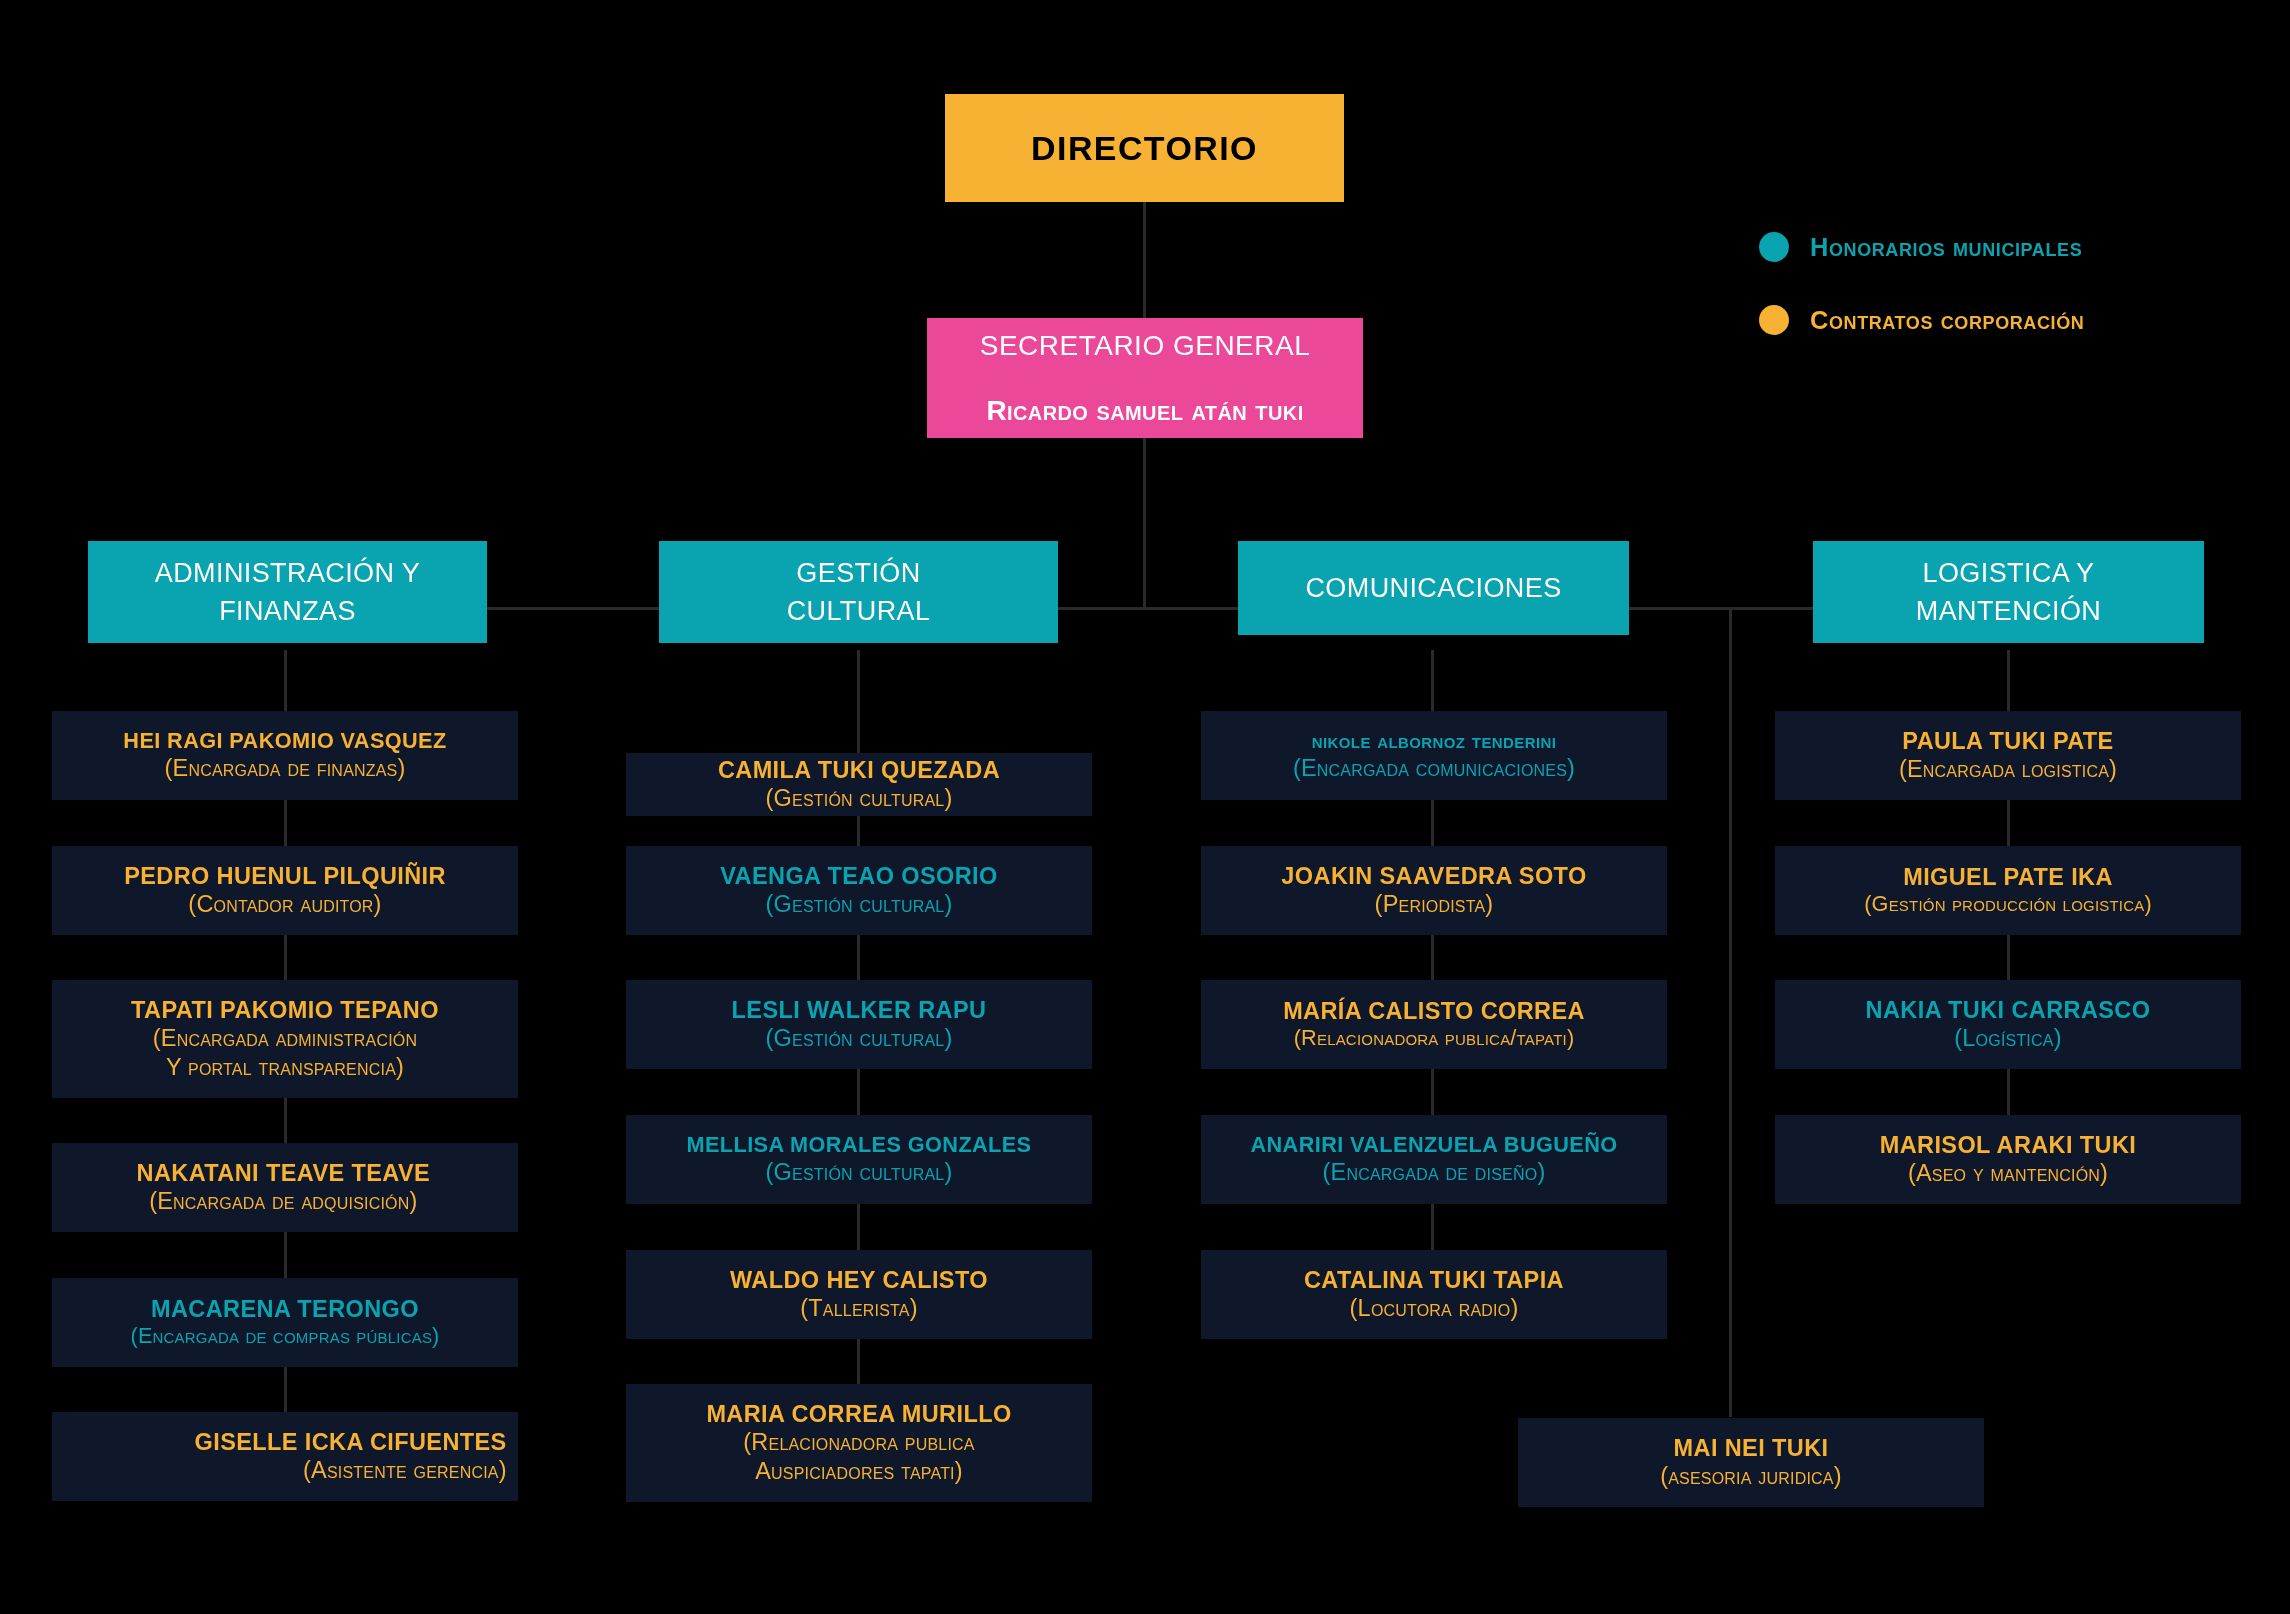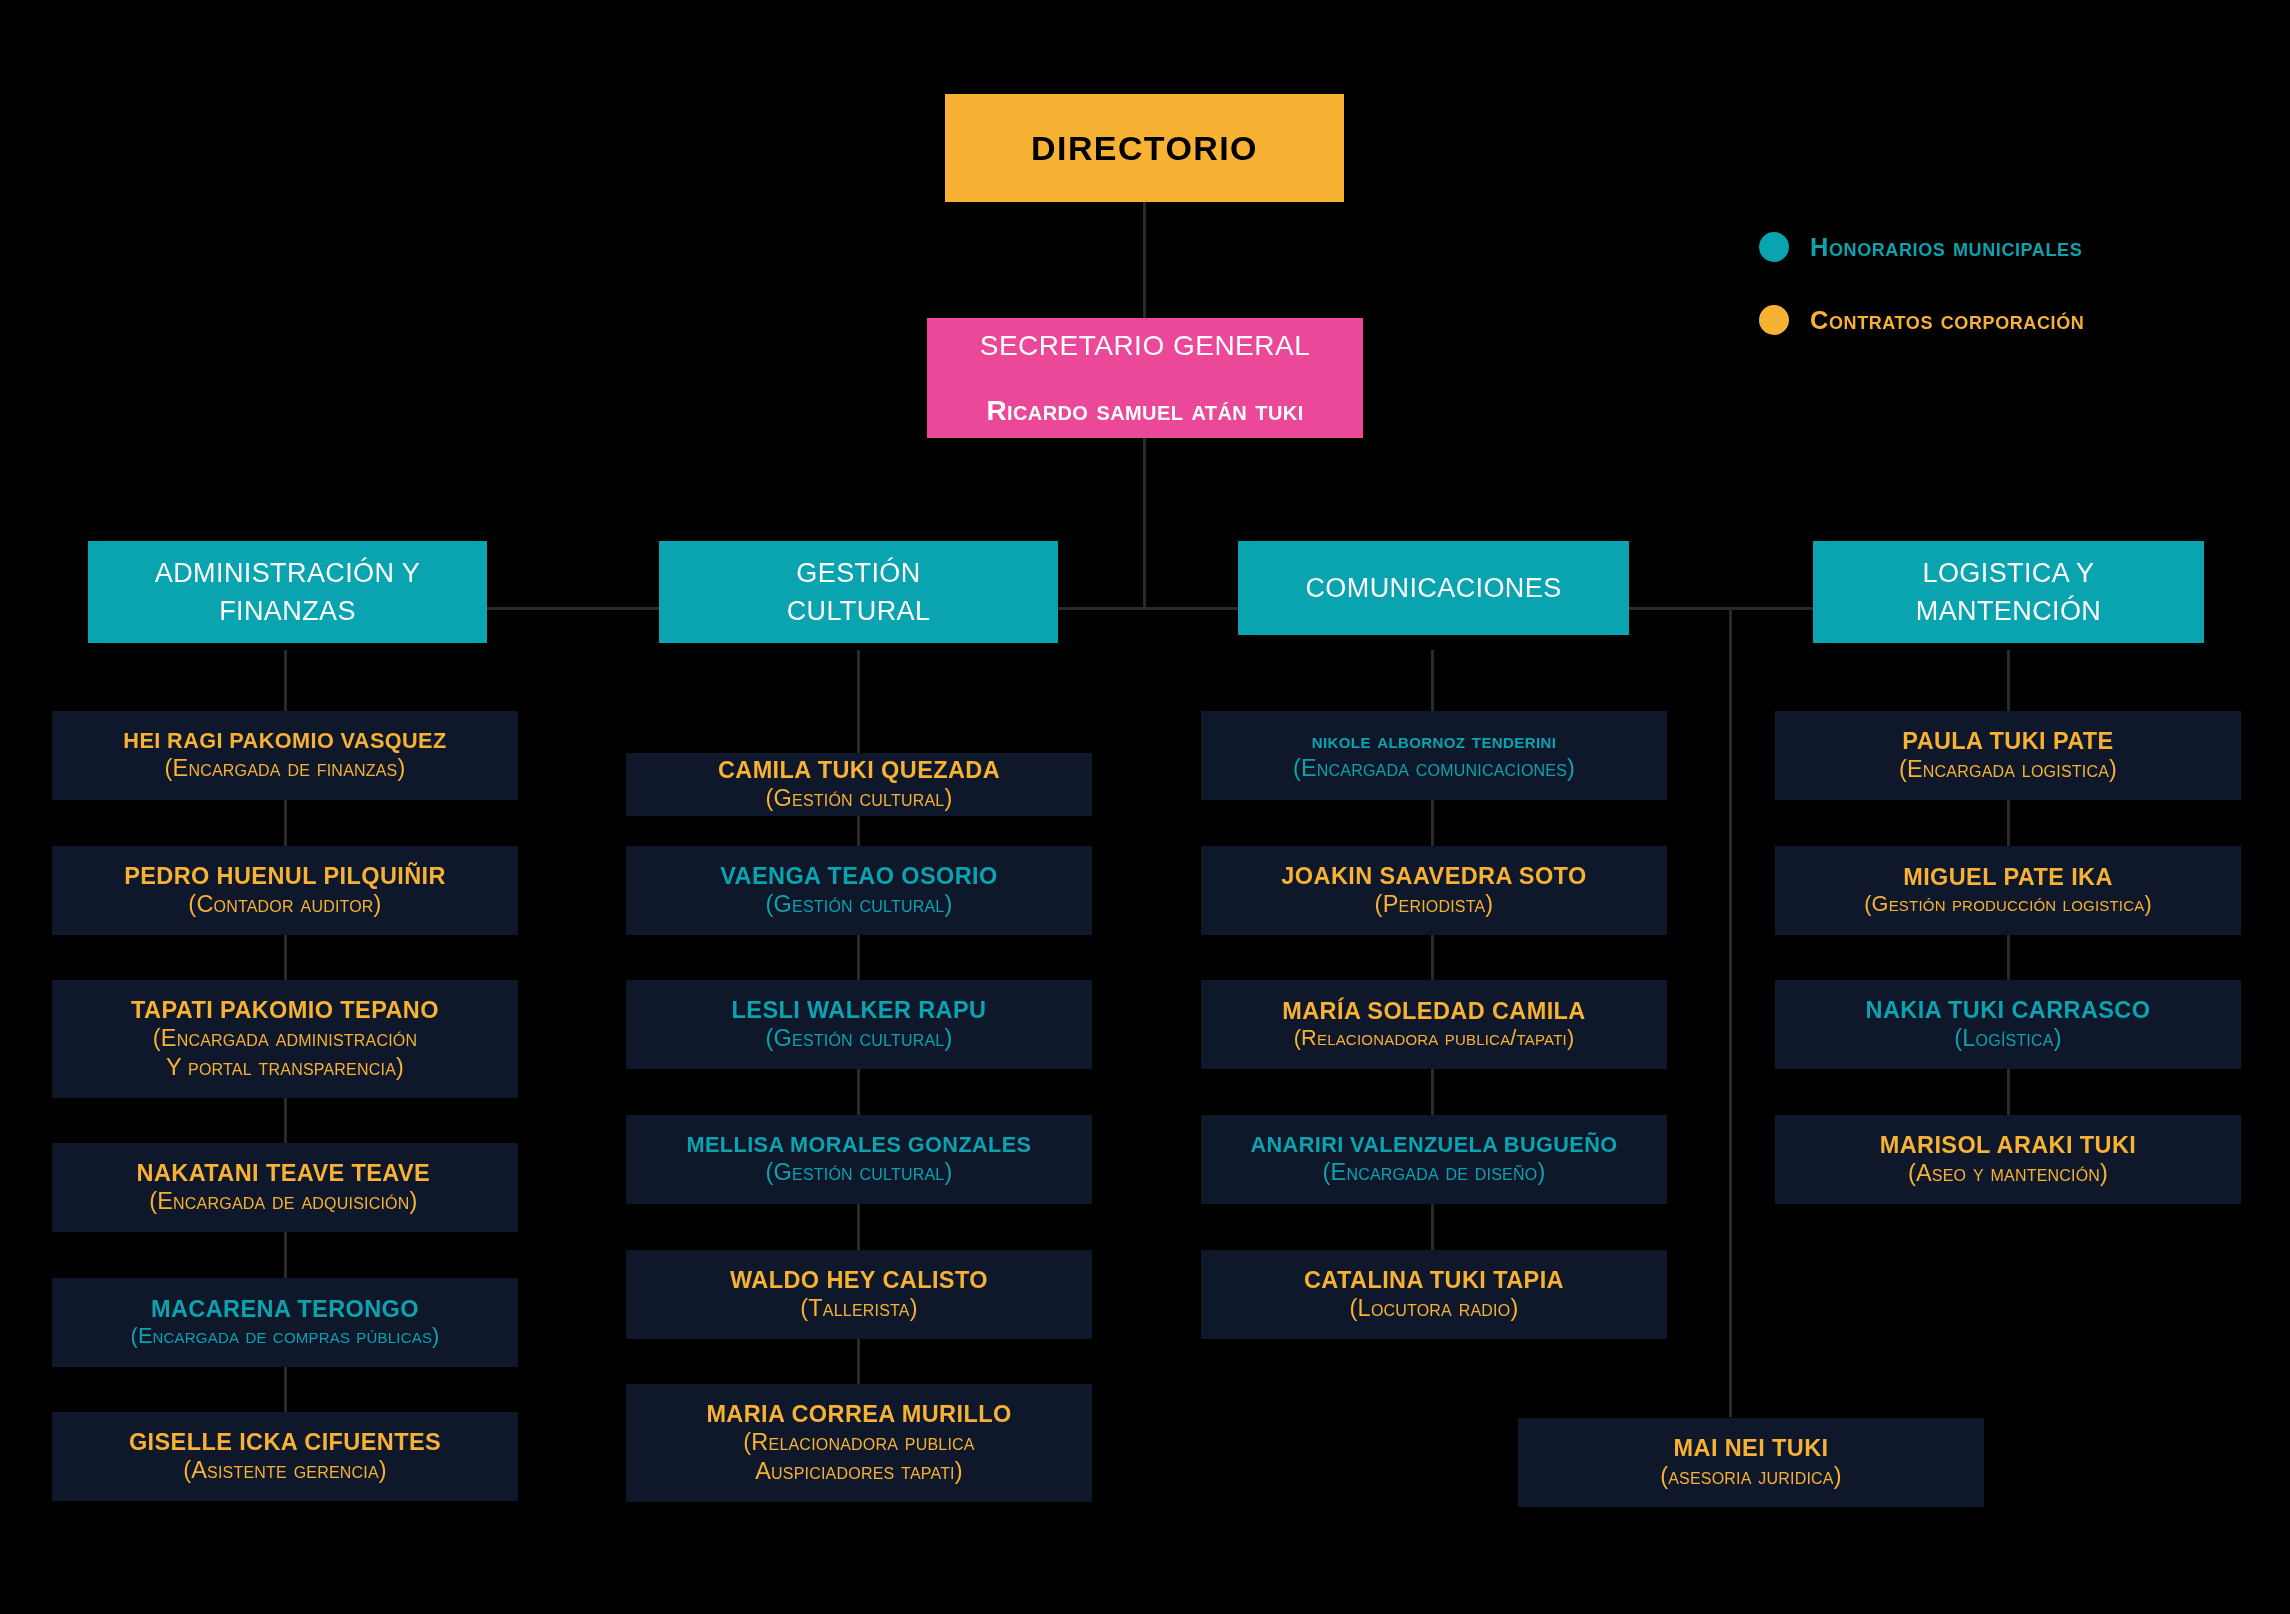--- a/index.html
+++ b/index.html
@@ -212,21 +212,21 @@
         <span class="p-role">
           <span class="p-role-line" style="display: block;">(Encargada de Adquisición)</span>
         </span>
       </div>
       <div class="box box-person ctype-municipal" style="left: 52px; top: 1278px; width: 466px; height: 89px;">
         <span class="p-name">MACARENA TERONGO</span>
         <span class="p-role">
           <span class="p-role-line" style="display: block; font-size: 21.7px;">(Encargada de Compras públicas)</span>
         </span>
       </div>
-      <div class="box box-person ctype-corporacion" style="left: 52px; top: 1412px; width: 466px; height: 89px;">
+      <div class="box box-person ctype-corporacion" style="left: 52px; top: 1412px; width: 466px; height: 89px; align-items: flex-end;">
         <span class="p-name">GISELLE ICKA CIFUENTES</span>
         <span class="p-role">
           <span class="p-role-line" style="display: block;">(Asistente Gerencia)</span>
         </span>
       </div>
       <div class="box box-dept" style="left: 659px; top: 541px; width: 399px; height: 102px;">
         <span>GESTIÓN</span>
         <span>CULTURAL</span>
       </div>
       <div class="box box-person ctype-corporacion" style="left: 626px; top: 711px; width: 466px; height: 63px; margin-top: 42px;">
@@ -275,21 +275,21 @@
           <span class="p-role-line" style="display: block;">(Encargada Comunicaciones)</span>
         </span>
       </div>
       <div class="box box-person ctype-corporacion" style="left: 1201px; top: 846px; width: 466px; height: 89px;">
         <span class="p-name">JOAKIN SAAVEDRA SOTO</span>
         <span class="p-role">
           <span class="p-role-line" style="display: block;">(Periodista)</span>
         </span>
       </div>
       <div class="box box-person ctype-corporacion" style="left: 1201px; top: 980px; width: 466px; height: 89px;">
-        <span class="p-name">MARÍA SOLEDAD CAMILA</span>
+        <span class="p-name">MARÍA CALISTO CORREA</span>
         <span class="p-role">
           <span class="p-role-line" style="display: block; font-size: 21.7px;">(Relacionadora Publica/Tapati)</span>
         </span>
       </div>
       <div class="box box-person ctype-municipal" style="left: 1201px; top: 1115px; width: 466px; height: 89px;">
         <span class="p-name" style="font-size: 21.7px;">ANARIRI VALENZUELA BUGUEÑO</span>
         <span class="p-role">
           <span class="p-role-line" style="display: block;">(Encargada De Diseño)</span>
         </span>
       </div>

